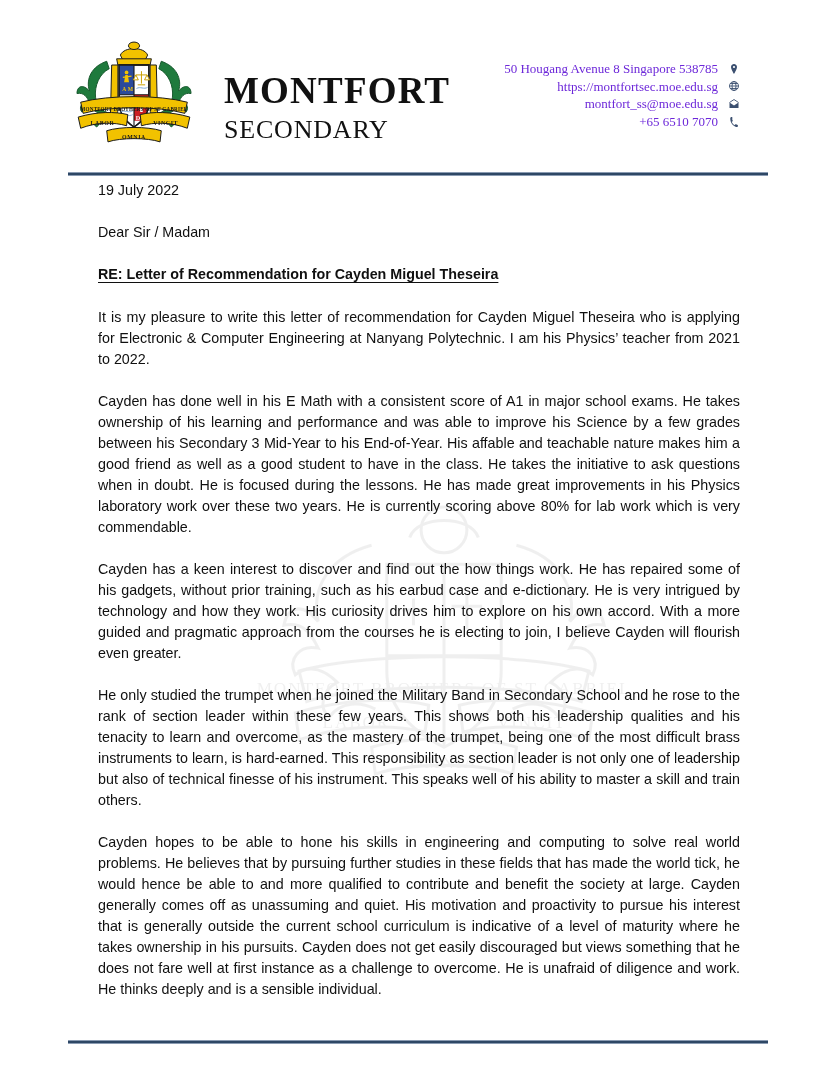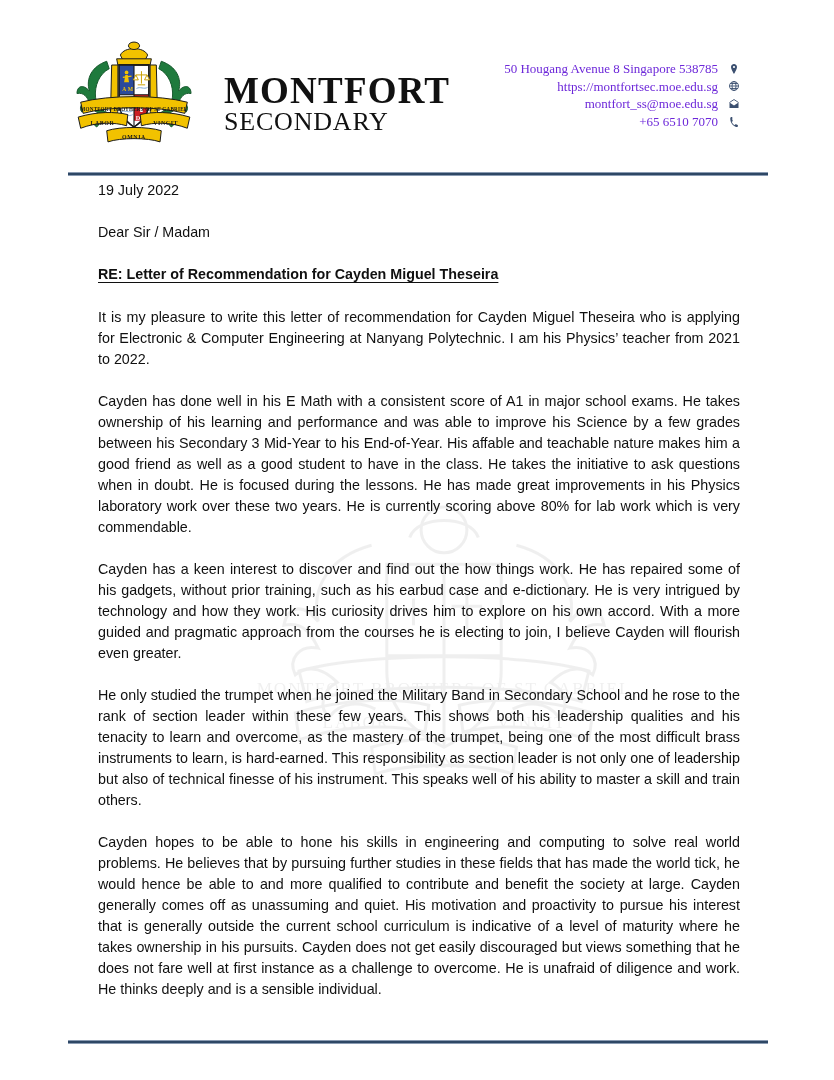--- a/index.html
+++ b/index.html
@@ -58,20 +58,21 @@
   }
   .wordmark .line1 {
     font-size: 37px;
     font-weight: 700;
     letter-spacing: 1.2px;
   }
   .wordmark .line2 {
     font-size: 26px;
     font-weight: 400;
     letter-spacing: 0.8px;
+    margin-top: 8px;
   }
 
   .contact {
     position: absolute;
     right: 52px;
     top: 60px;
     font-family: "Liberation Serif", serif;
     font-size: 13px;
     color: #6d28d9;
     line-height: 17.6px;

